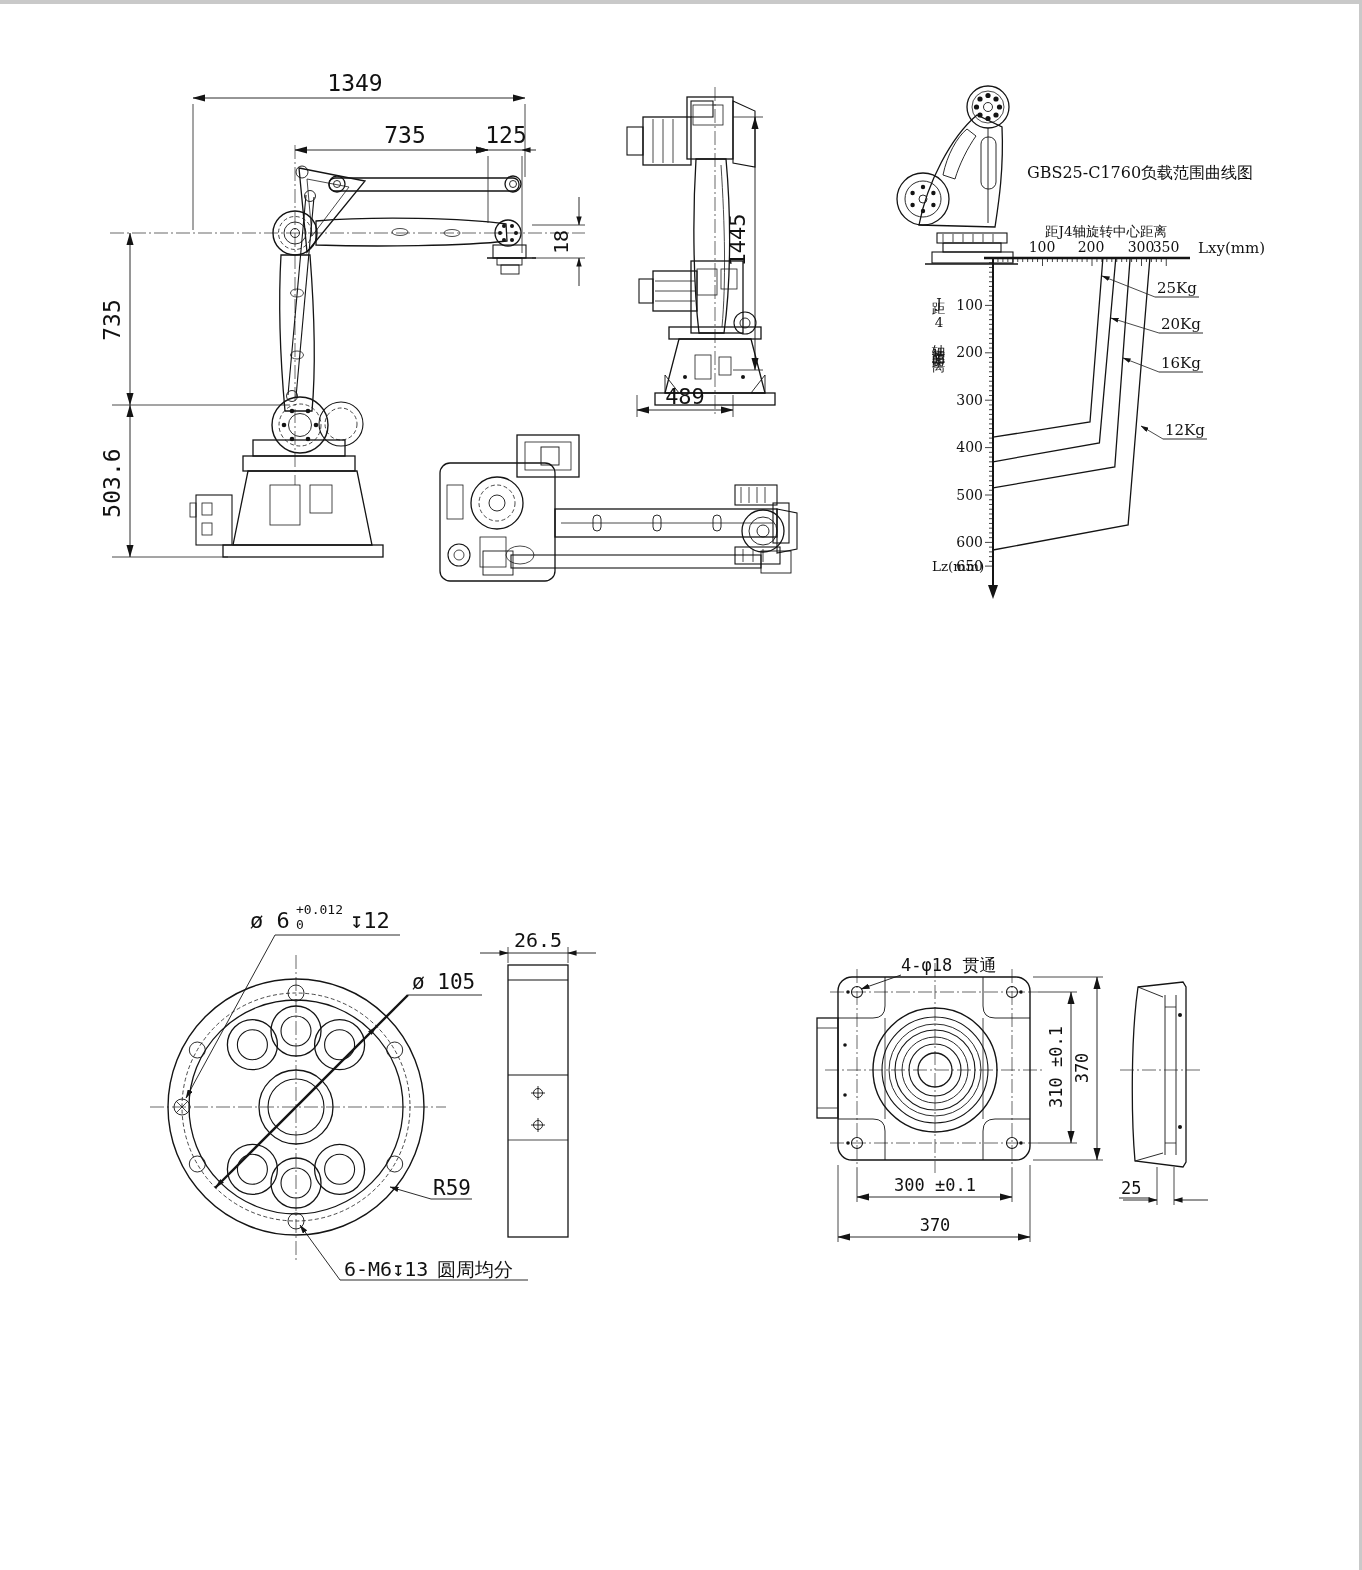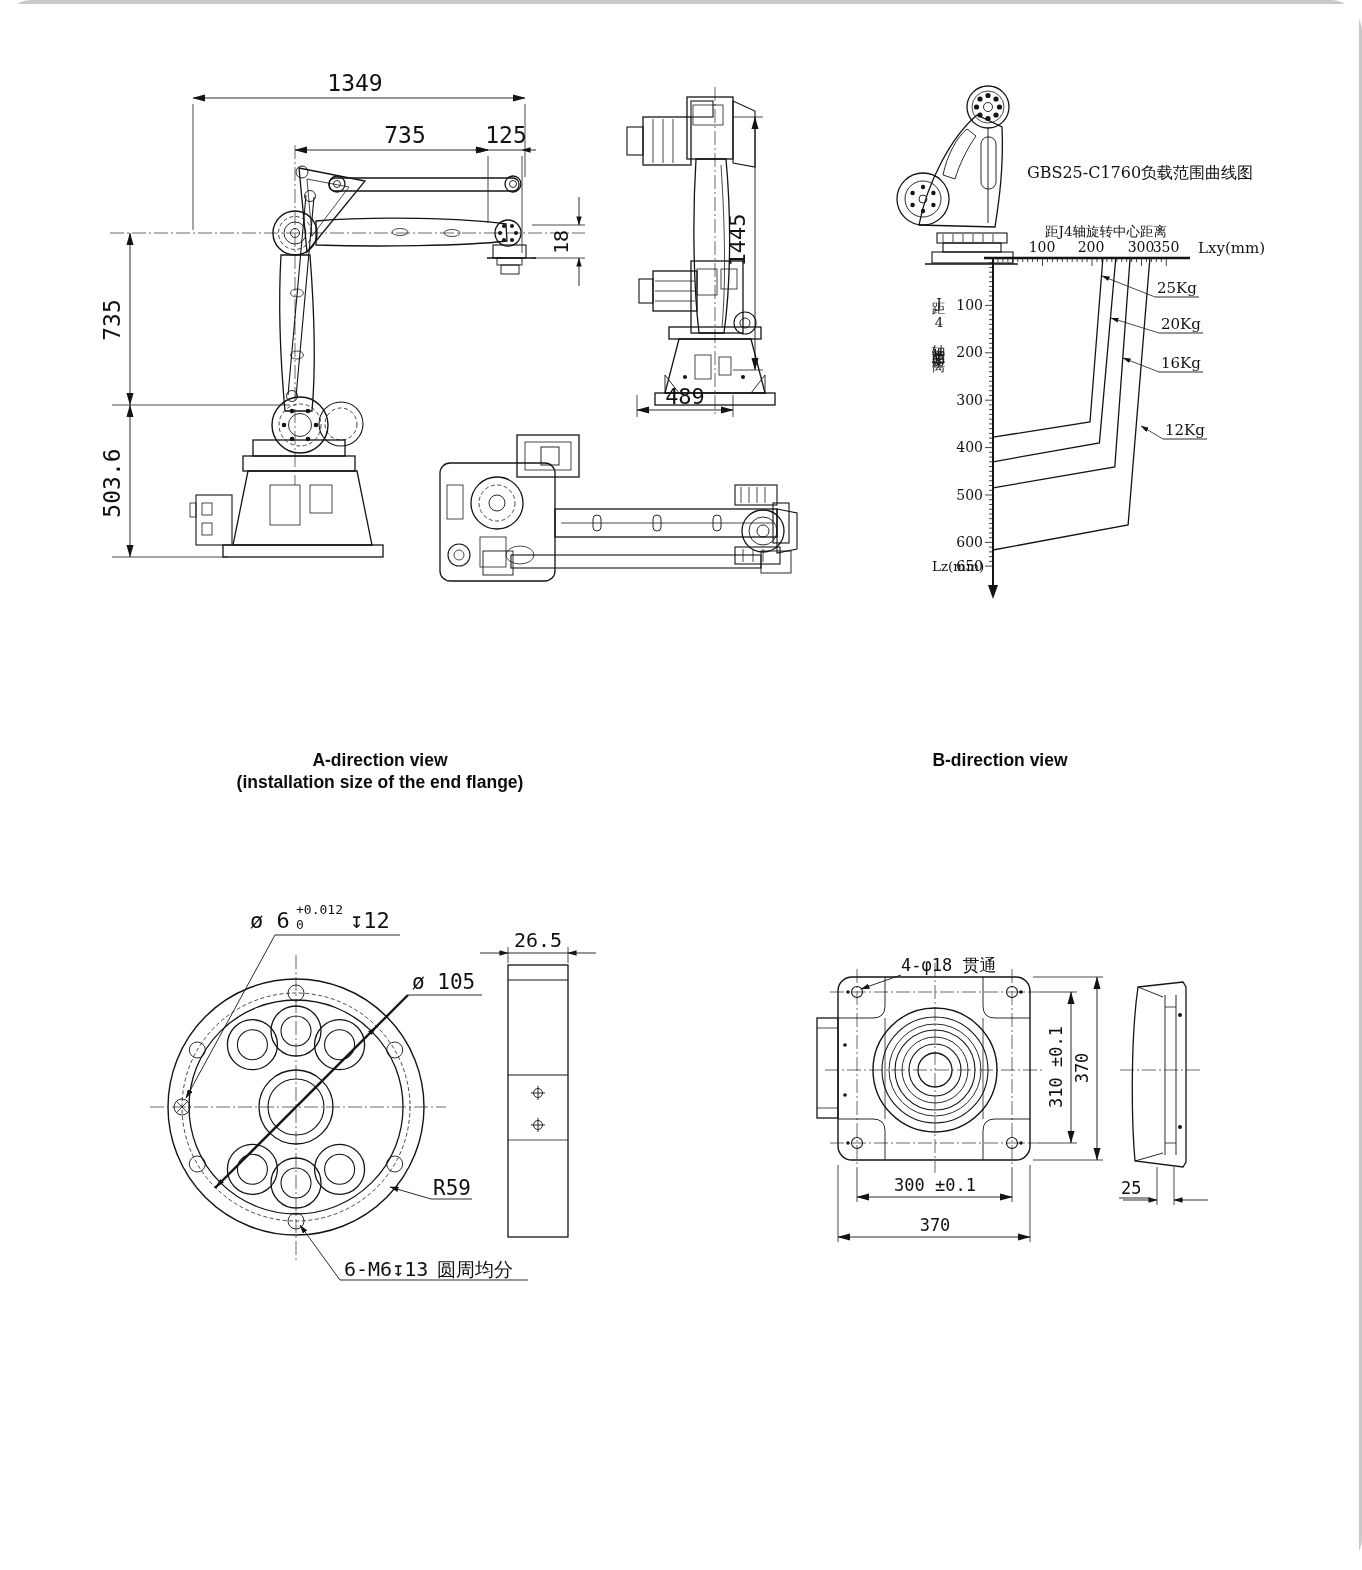--- a/index.html
+++ b/index.html
@@ -1,17 +1,17 @@
 <!DOCTYPE html>
 <html><head>
 <meta charset="utf-8">
 <style>
   html,body{margin:0;padding:0;background:#ffffff;}
   .canvas{position:relative;width:1362px;height:1570px;background:#ffffff;overflow:hidden;
-          font-family:"Liberation Sans",sans-serif;color:#111;border-radius:32px;}
+          font-family:"Liberation Sans",sans-serif;color:#111;}
   .topbar{position:absolute;left:0;top:0;width:1362px;height:4px;background:#c9c9c9;}
   .rightedge{position:absolute;right:0;top:0;width:3px;height:1570px;background:#c9c9c9;}
   .abs{position:absolute;}
   .caption{position:absolute;text-align:center;font-weight:bold;font-size:17.5px;line-height:22px;
            font-family:"Liberation Sans",sans-serif;color:#0d0d0d;}
   .vtitle{position:absolute;writing-mode:vertical-lr;text-orientation:upright;
           font-family:"DejaVu Serif","Liberation Serif",serif;font-size:13.5px;letter-spacing:3px;color:#111;}
   svg{position:absolute;overflow:visible;}
   .s14{stroke:#141414;stroke-width:1.4;fill:none}
   .s13{stroke:#141414;stroke-width:1.3;fill:none}
@@ -399,26 +399,21 @@
       <text class="ser" x="241" y="283" font-size="15">16Kg</text>
       <line class="s09" x1="239" y1="287" x2="283" y2="287"></line>
       <line class="s08" x1="239" y1="287" x2="203" y2="273" marker-end="url(#arS)"></line>
       <text class="ser" x="245" y="350" font-size="15">12Kg</text>
       <line class="s09" x1="243" y1="354" x2="287" y2="354"></line>
       <line class="s08" x1="243" y1="354" x2="221" y2="341" marker-end="url(#arS)"></line>
     </g>
   </svg>
   <div class="vtitle" style="left:930px;top:292px;height:170px">距J4轴法兰面距离</div>
 
-  <div class="caption" style="left:170px;top:749px;width:420px">
-    <div>A-direction view</div>
-    <div>(installation size of the end flange)</div>
-  </div>
   <div class="caption" style="left:795px;top:749px;width:410px">
-    <div>B-direction view</div>
   </div>
 
   <svg class="abs" style="left:150px;top:895px" width="480" height="400">
     <g>
       <line class="cl" x1="0" y1="212" x2="296" y2="212"></line>
       <line class="cl" x1="146" y1="60" x2="146" y2="366"></line>
     </g>
     <g>
       <circle class="s14" cx="146" cy="212" r="128"></circle>
       <circle class="s08 dsh" cx="146" cy="212" r="114"></circle>

